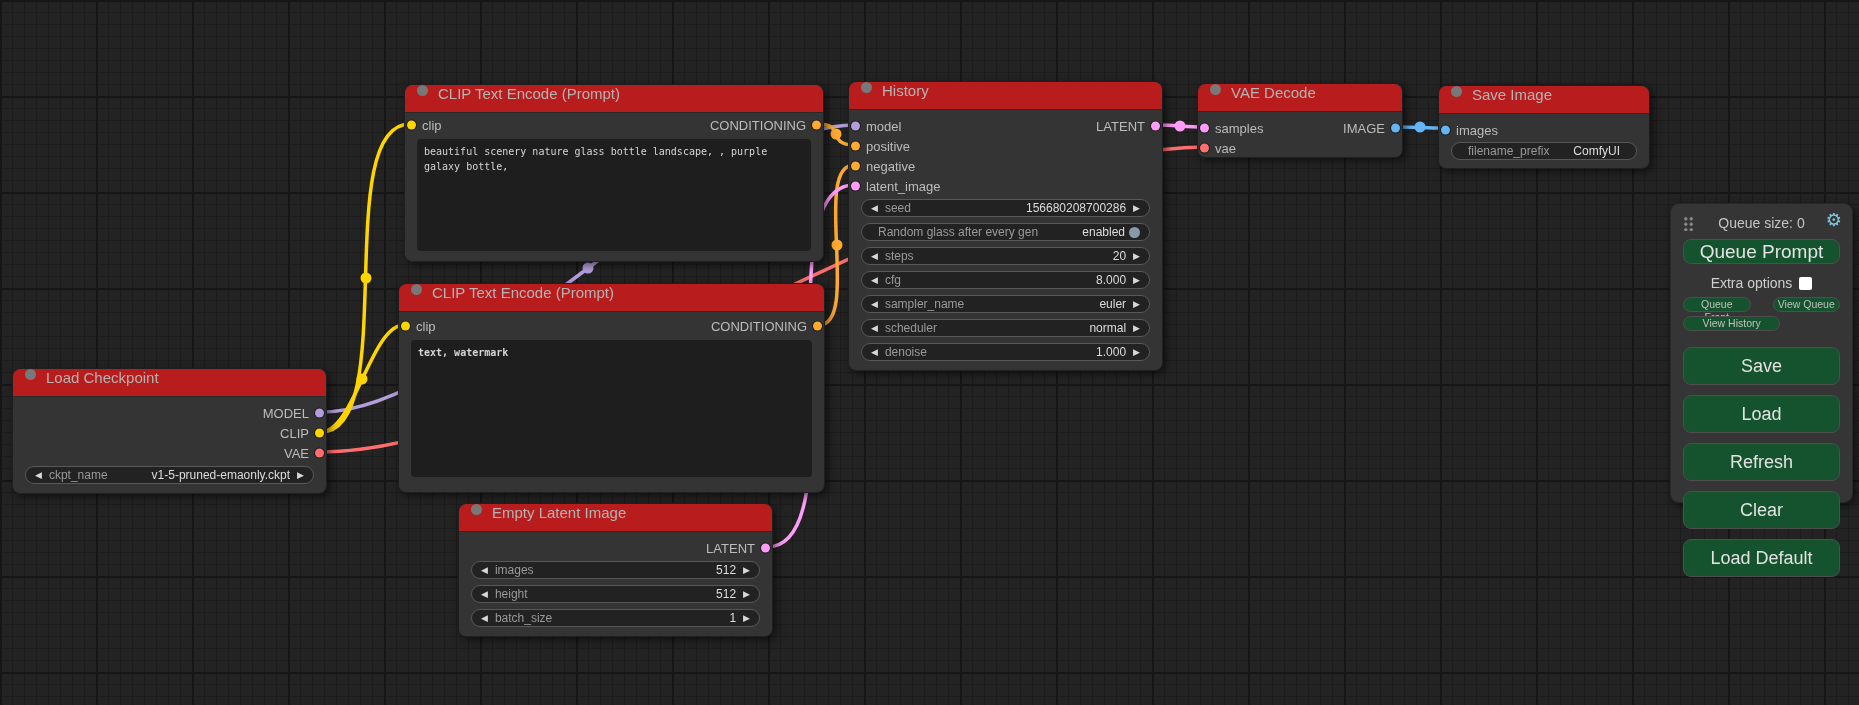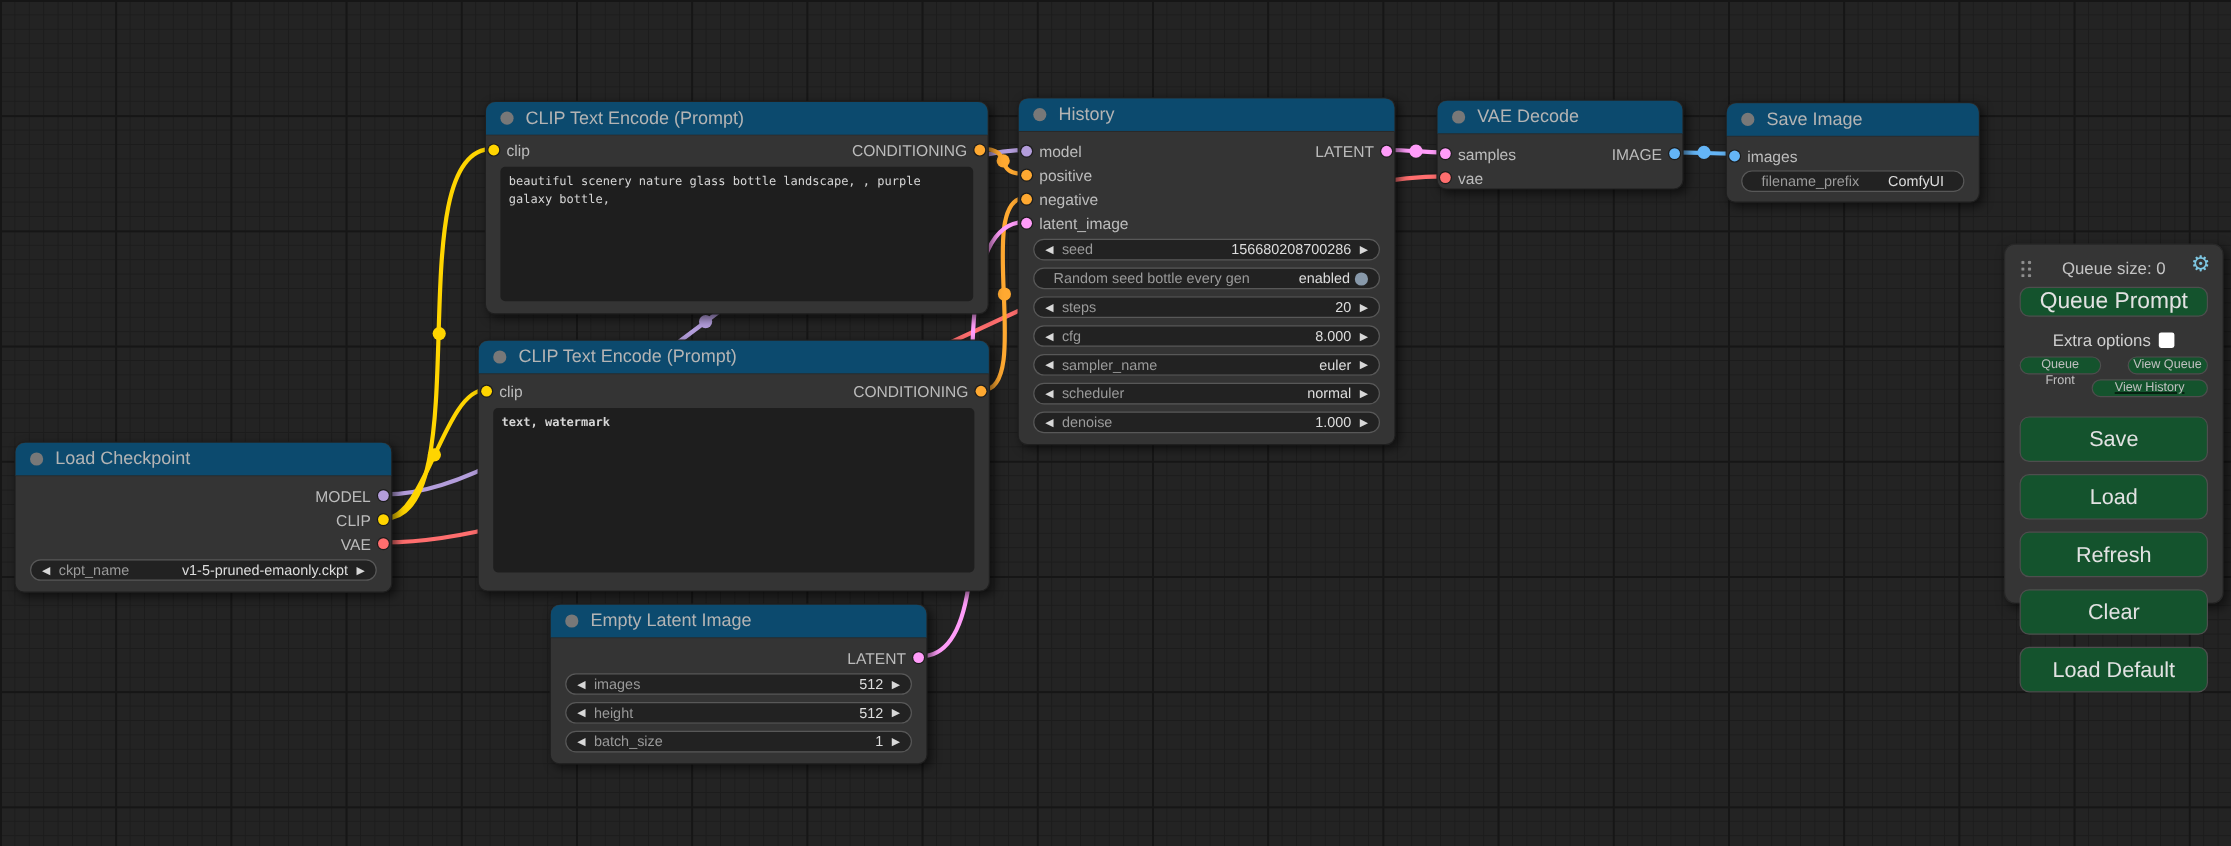--- a/index.html
+++ b/index.html
@@ -20,23 +20,23 @@
 
   .node {
     position:absolute;
     background:#343434;
     border:1px solid #1f1f1f;
     border-radius:8px;
     box-shadow:3px 3px 8px rgba(0,0,0,0.55);
   }
   .node-title {
     height:28px;
-    display:flex; align-items:center; gap:10px;
+    display:flex; gap:10px;
     padding:0 12px;
-    background:#0c4a6e;
+    background:#b91c1c;
     border-bottom:1px solid #292929;
     border-radius:8px 8px 0 0;
     color:#b4b4b4; font-size:15px;
     white-space:nowrap; overflow:hidden;
   }
   .title-dot { width:11px; height:11px; border-radius:50%; background:#787878; flex:0 0 auto; }
   .node-body { padding-top:6px; }
   .port-row {
     position:relative; height:20px;
     display:flex; align-items:center;
@@ -102,21 +102,21 @@
     border:1px solid #4e4e4e; border-radius:8px;
     font-family:"Liberation Sans", sans-serif;
     text-align:center; cursor:pointer;
   }
   .btn-queue-prompt { height:25px; font-size:19px; margin-top:5px; }
   .extra-row { display:flex; align-items:center; justify-content:center; gap:7px; margin-top:11px; color:#cfcfcf; font-size:14px; }
   .checkbox { width:13px; height:13px; background:#ffffff; border-radius:2px; cursor:pointer; }
   .small-row { display:flex; gap:22px; margin-top:6px; }
   .btn-small { height:15px; font-size:10.5px; color:#c0c0c0; border-radius:9px; padding:0 4px; line-height:13px; }
   .btn-small.half { width:50%; }
-  .vh-wrap { display:flex; justify-content:flex-end; margin-top:4px;text-decoration:underline; }
+  .vh-wrap { display:flex; justify-content:flex-start; margin-top:4px; }
   .vh-wrap .btn-small { width:62%; }
   .btn-big { height:38px; font-size:18px; margin-top:10px; }
 </style>
 </head>
 <body>
 
 <svg id="links" xmlns="http://www.w3.org/2000/svg">
 
   <path d="M321,412 C473,412 702,125 854,125" stroke="#b39ddb" stroke-width="3.5" fill="none"></path>
   <circle cx="588" cy="268" r="5.5" fill="#b39ddb"></circle>
@@ -229,21 +229,21 @@
       <span class="port-dot in c-latent"></span>
       <span class="in-label">latent_image</span>
     </div>
     <div class="widget" style="margin-top:3px;">
       <span class="arrow">◀</span>
       <span class="wname">seed</span>
       <span class="wvalue">156680208700286</span>
       <span class="arrow">▶</span>
     </div>
     <div class="widget">
-      <span class="wname noarrow">Random seed bottle every gen</span>
+      <span class="wname noarrow">Random glass after every gen</span>
       <span class="wvalue endflush">enabled</span>
       <span class="toggle-dot" style="background:#8899aa;"></span>
     </div>
     <div class="widget">
       <span class="arrow">◀</span>
       <span class="wname">steps</span>
       <span class="wvalue">20</span>
       <span class="arrow">▶</span>
     </div>
     <div class="widget">

